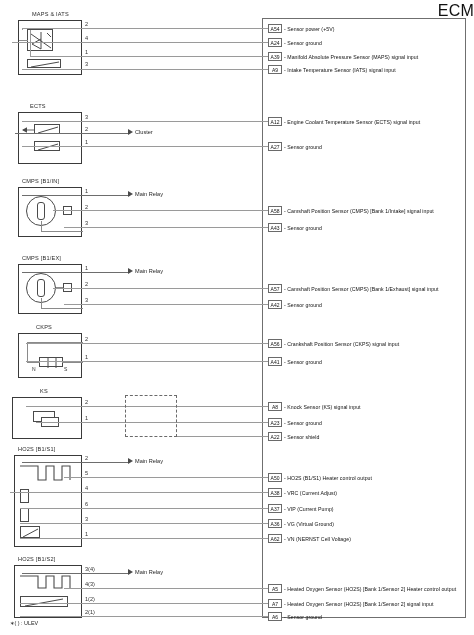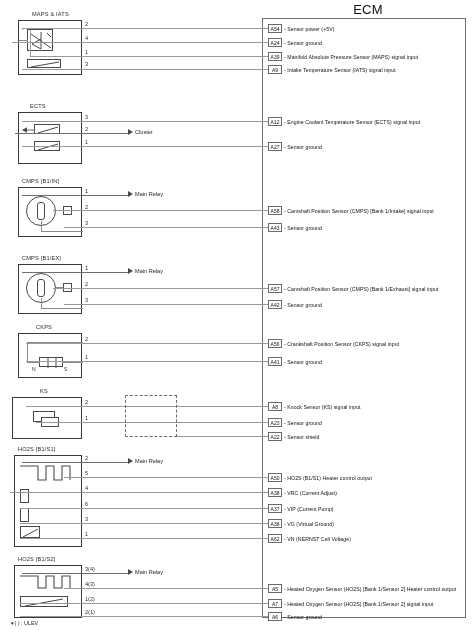--- a/index.html
+++ b/index.html
@@ -6,21 +6,21 @@
   body{
     width:474px;height:635px;position:relative;overflow:hidden;
     font-family:"Liberation Sans","DejaVu Sans",sans-serif;
     color:#1a1a1a;
   }
   .stage{position:absolute;left:0;top:0;width:474px;height:635px;}
 
   
   #ecm-title{
     position:absolute;left:262px;top:2px;width:212px;
-    text-align:center;font-size:13px;letter-spacing:.2px;color:#111;
+    text-align:right;font-size:16px;letter-spacing:.2px;color:#111;
   }
   #ecm-box{
     position:absolute;left:262px;top:18px;width:204px;height:600px;
     border:1.2px solid #6f6f6f;box-sizing:border-box;background:transparent;
   }
 
   
   .conn{
     position:absolute;border:1.6px solid #3a3a3a;box-sizing:border-box;background:#fff;
   }

